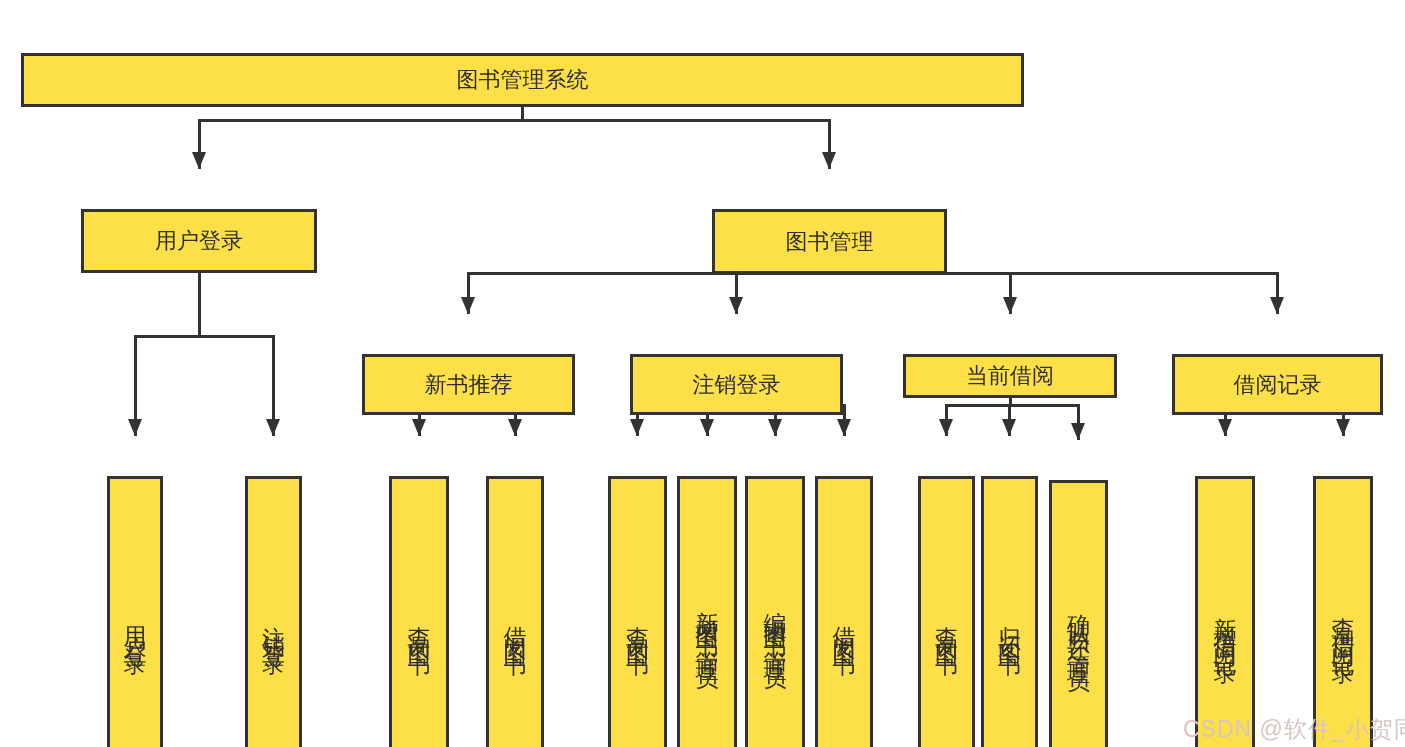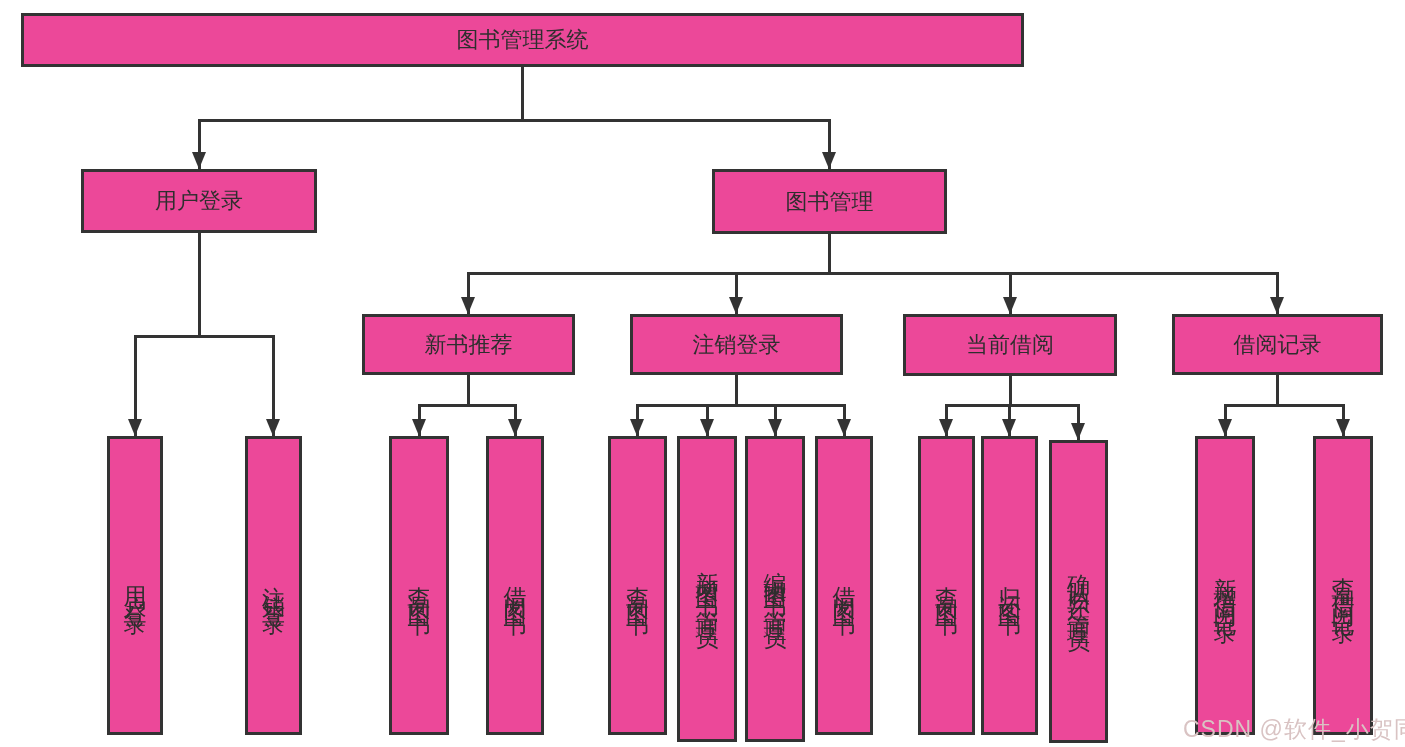--- a/index.html
+++ b/index.html
@@ -1,23 +1,23 @@
 <!DOCTYPE html>
 <html><head>
 <meta charset="utf-8">
 <style>
   html,body{margin:0;padding:0;background:#ffffff;}
   #canvas{
     position:relative;width:1405px;height:747px;background:#ffffff;overflow:hidden;
     font-family:"Liberation Sans","DejaVu Sans",sans-serif;color:#2e2e2e;
   }
   .node{
-    position:absolute;box-sizing:border-box;background:#ec4899;border:3px solid #333333;
+    position:absolute;box-sizing:border-box;background:#fde047;border:3px solid #333333;
     display:flex;align-items:center;justify-content:center;
-    font-size:22px;color:#2e2e2e;white-space:nowrap;z-index:2;
+    font-size:22px;color:#2e2e2e;white-space:nowrap;z-index:2;margin-top:40px;
   }
   .leaf{
     writing-mode:vertical-rl;text-orientation:mixed;
     font-size:23px;letter-spacing:9px;line-height:1;
   }
   .vl{position:absolute;width:3px;background:#333333;z-index:1;}
   .hl{position:absolute;height:3px;background:#333333;z-index:1;}
   .arr{position:absolute;width:0;height:0;border-left:7px solid transparent;
        border-right:7px solid transparent;border-top:17px solid #333333;z-index:3;}
   #watermark{
@@ -33,21 +33,21 @@
   <div class="node" style="left:21px;top:13px;width:1003px;height:54px;">图书管理系统</div>
 
   <div class="node" style="left:81px;top:169px;width:236px;height:64px;">用户登录</div>
 
   <div class="node" style="left:712px;top:169px;width:235px;height:65px;">图书管理</div>
 
   <div class="node" style="left:362px;top:314px;width:213px;height:61px;">新书推荐</div>
 
   <div class="node" style="left:630px;top:314px;width:213px;height:61px;">注销登录</div>
 
-  <div class="node" style="left:903px;top:314px;width:214px;height:62px;">当前借阅</div>
+  <div class="node" style="left:903px;top:314px;width:214px;height:44px;">当前借阅</div>
 
   <div class="node" style="left:1172px;top:314px;width:211px;height:61px;">借阅记录</div>
 
   <div class="node leaf" style="left:107px;top:436px;width:56px;height:299px;">用户登录</div>
 
   <div class="node leaf" style="left:245px;top:436px;width:57px;height:299px;">注销登录</div>
 
   <div class="node leaf" style="left:389px;top:436px;width:60px;height:299px;">查询图书</div>
 
   <div class="node leaf" style="left:486px;top:436px;width:58px;height:299px;">借阅图书</div>

